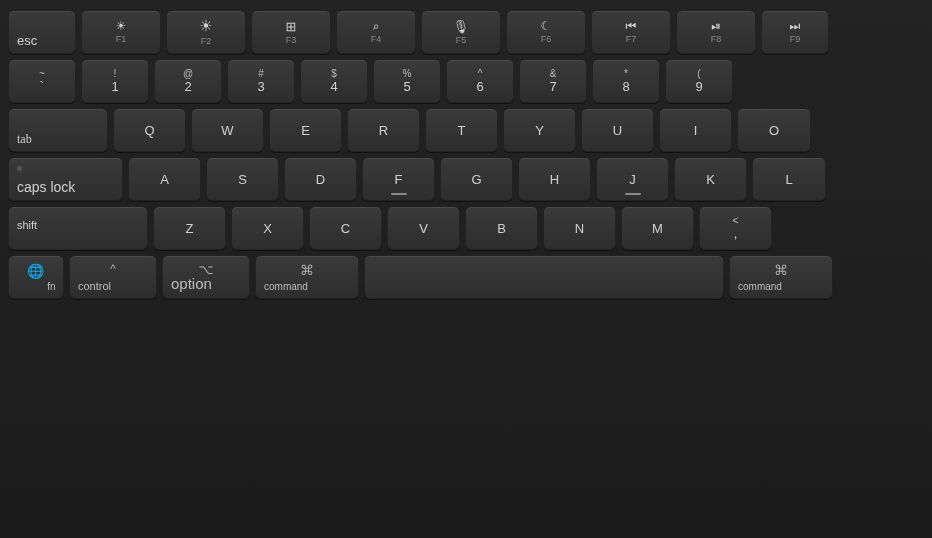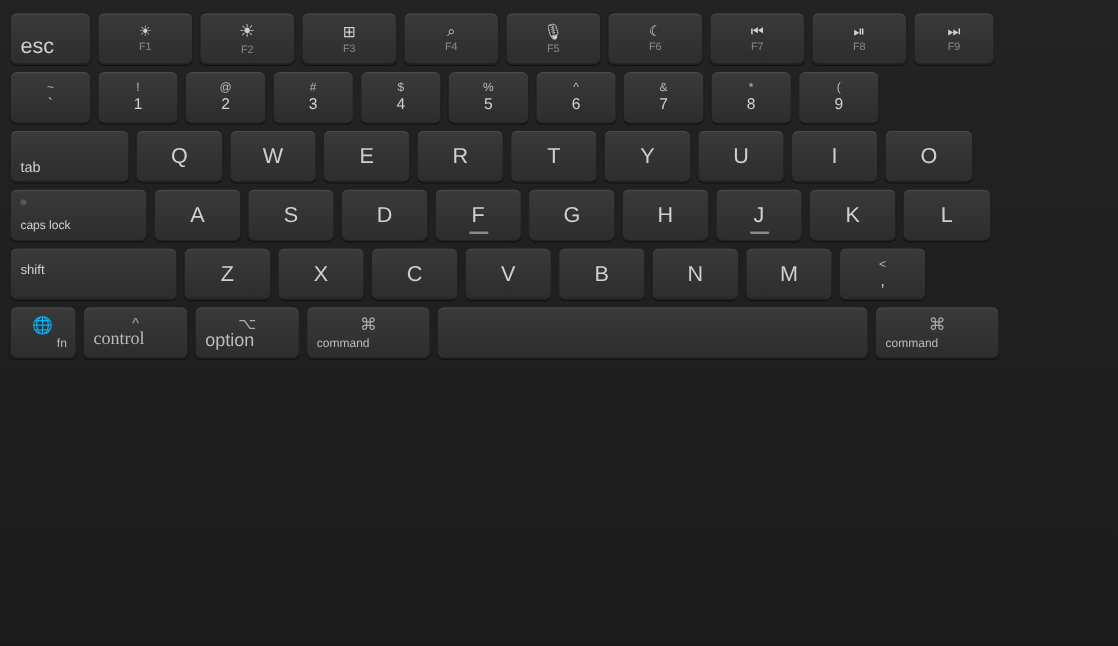--- a/index.html
+++ b/index.html
@@ -43,21 +43,21 @@
       position: relative;
       box-shadow:
         0 1px 0 0 #111,
         inset 0 1px 0 0 #4a4a4a;
       border: 1px solid #222;
       min-height: 44px;
       flex-shrink: 0;
     }
 
     .key .main-label {
-      font-size: 18px;
+      font-size: 13px;
       font-weight: 300;
       line-height: 1;
     }
 
     .key .fn-label {
       font-size: 9px;
       color: #888;
       line-height: 1.2;
       text-align: center;
     }
@@ -69,21 +69,21 @@
 
     
     .key-esc { width: 68px; justify-content: flex-end; padding-bottom: 6px; padding-left: 8px; align-items: flex-start; }
     .key-f { width: 80px; }
     .key-f9 { width: 68px; }
 
     
     .key-num { width: 68px; }
 
     
-    .key-tab { width: 100px; justify-content: flex-end; padding-bottom: 6px; padding-left: 8px; align-items: flex-start; }
+    .key-tab { width: 100px; justify-content: flex-end; padding-bottom: 6px; padding-left: 8px; align-items: flex-start; font-family: Liberation Serif, serif; }
     .key-letter { width: 73px; }
     .key-o { width: 74px; }
 
     
     .key-caps { width: 115px; justify-content: flex-end; padding-bottom: 6px; padding-left: 8px; align-items: flex-start; }
     .key-l { width: 74px; }
 
     
     .key-shift { width: 140px; justify-content: center; padding-bottom: 6px; padding-left: 8px; align-items: flex-start; }
     .key-comma { width: 73px; }
@@ -245,21 +245,21 @@
       <span class="main-label">I</span>
     </div>
     <div class="key key-o">
       <span class="main-label">O</span>
     </div>
   </div>
 
   <div class="key-row">
     <div class="key key-caps">
       <div class="key-caps-dot"></div>
-      <span class="main-label" style="font-size:10px">caps lock</span>
+      <span class="main-label" style="font-size:14px">caps lock</span>
     </div>
     <div class="key key-letter">
       <span class="main-label">A</span>
     </div>
     <div class="key key-letter">
       <span class="main-label">S</span>
     </div>
     <div class="key key-letter">
       <span class="main-label">D</span>
     </div>
@@ -316,21 +316,21 @@
     </div>
   </div>
 
   <div class="key-row">
     <div class="key key-fn" style="flex-direction:column; gap:2px;">
       <span style="font-size:14px; color:#aaa;">🌐</span>
       <span style="font-size:10px; color:#bbb;padding-left:31px;">fn</span>
     </div>
     <div class="key key-control">
       <span style="position:absolute;top:6px;left:50%;transform:translateX(-50%);font-size:12px;color:#aaa;">^</span>
-      <span style="font-size:15px;color:#bbb;font-family:Liberation Serif, serif;">control</span>
+      <span style="font-size:11px;color:#bbb;">control</span>
     </div>
     <div class="key key-option">
       <span style="position:absolute;top:6px;left:50%;transform:translateX(-50%);font-size:13px;color:#aaa;">⌥</span>
       <span style="font-size:15px;color:#bbb;">option</span>
     </div>
     <div class="key key-command-l">
       <span style="position:absolute;top:6px;left:50%;transform:translateX(-50%);font-size:14px;color:#aaa;">⌘</span>
       <span style="font-size:10px;color:#bbb;">command</span>
     </div>
     <div class="key key-space">

